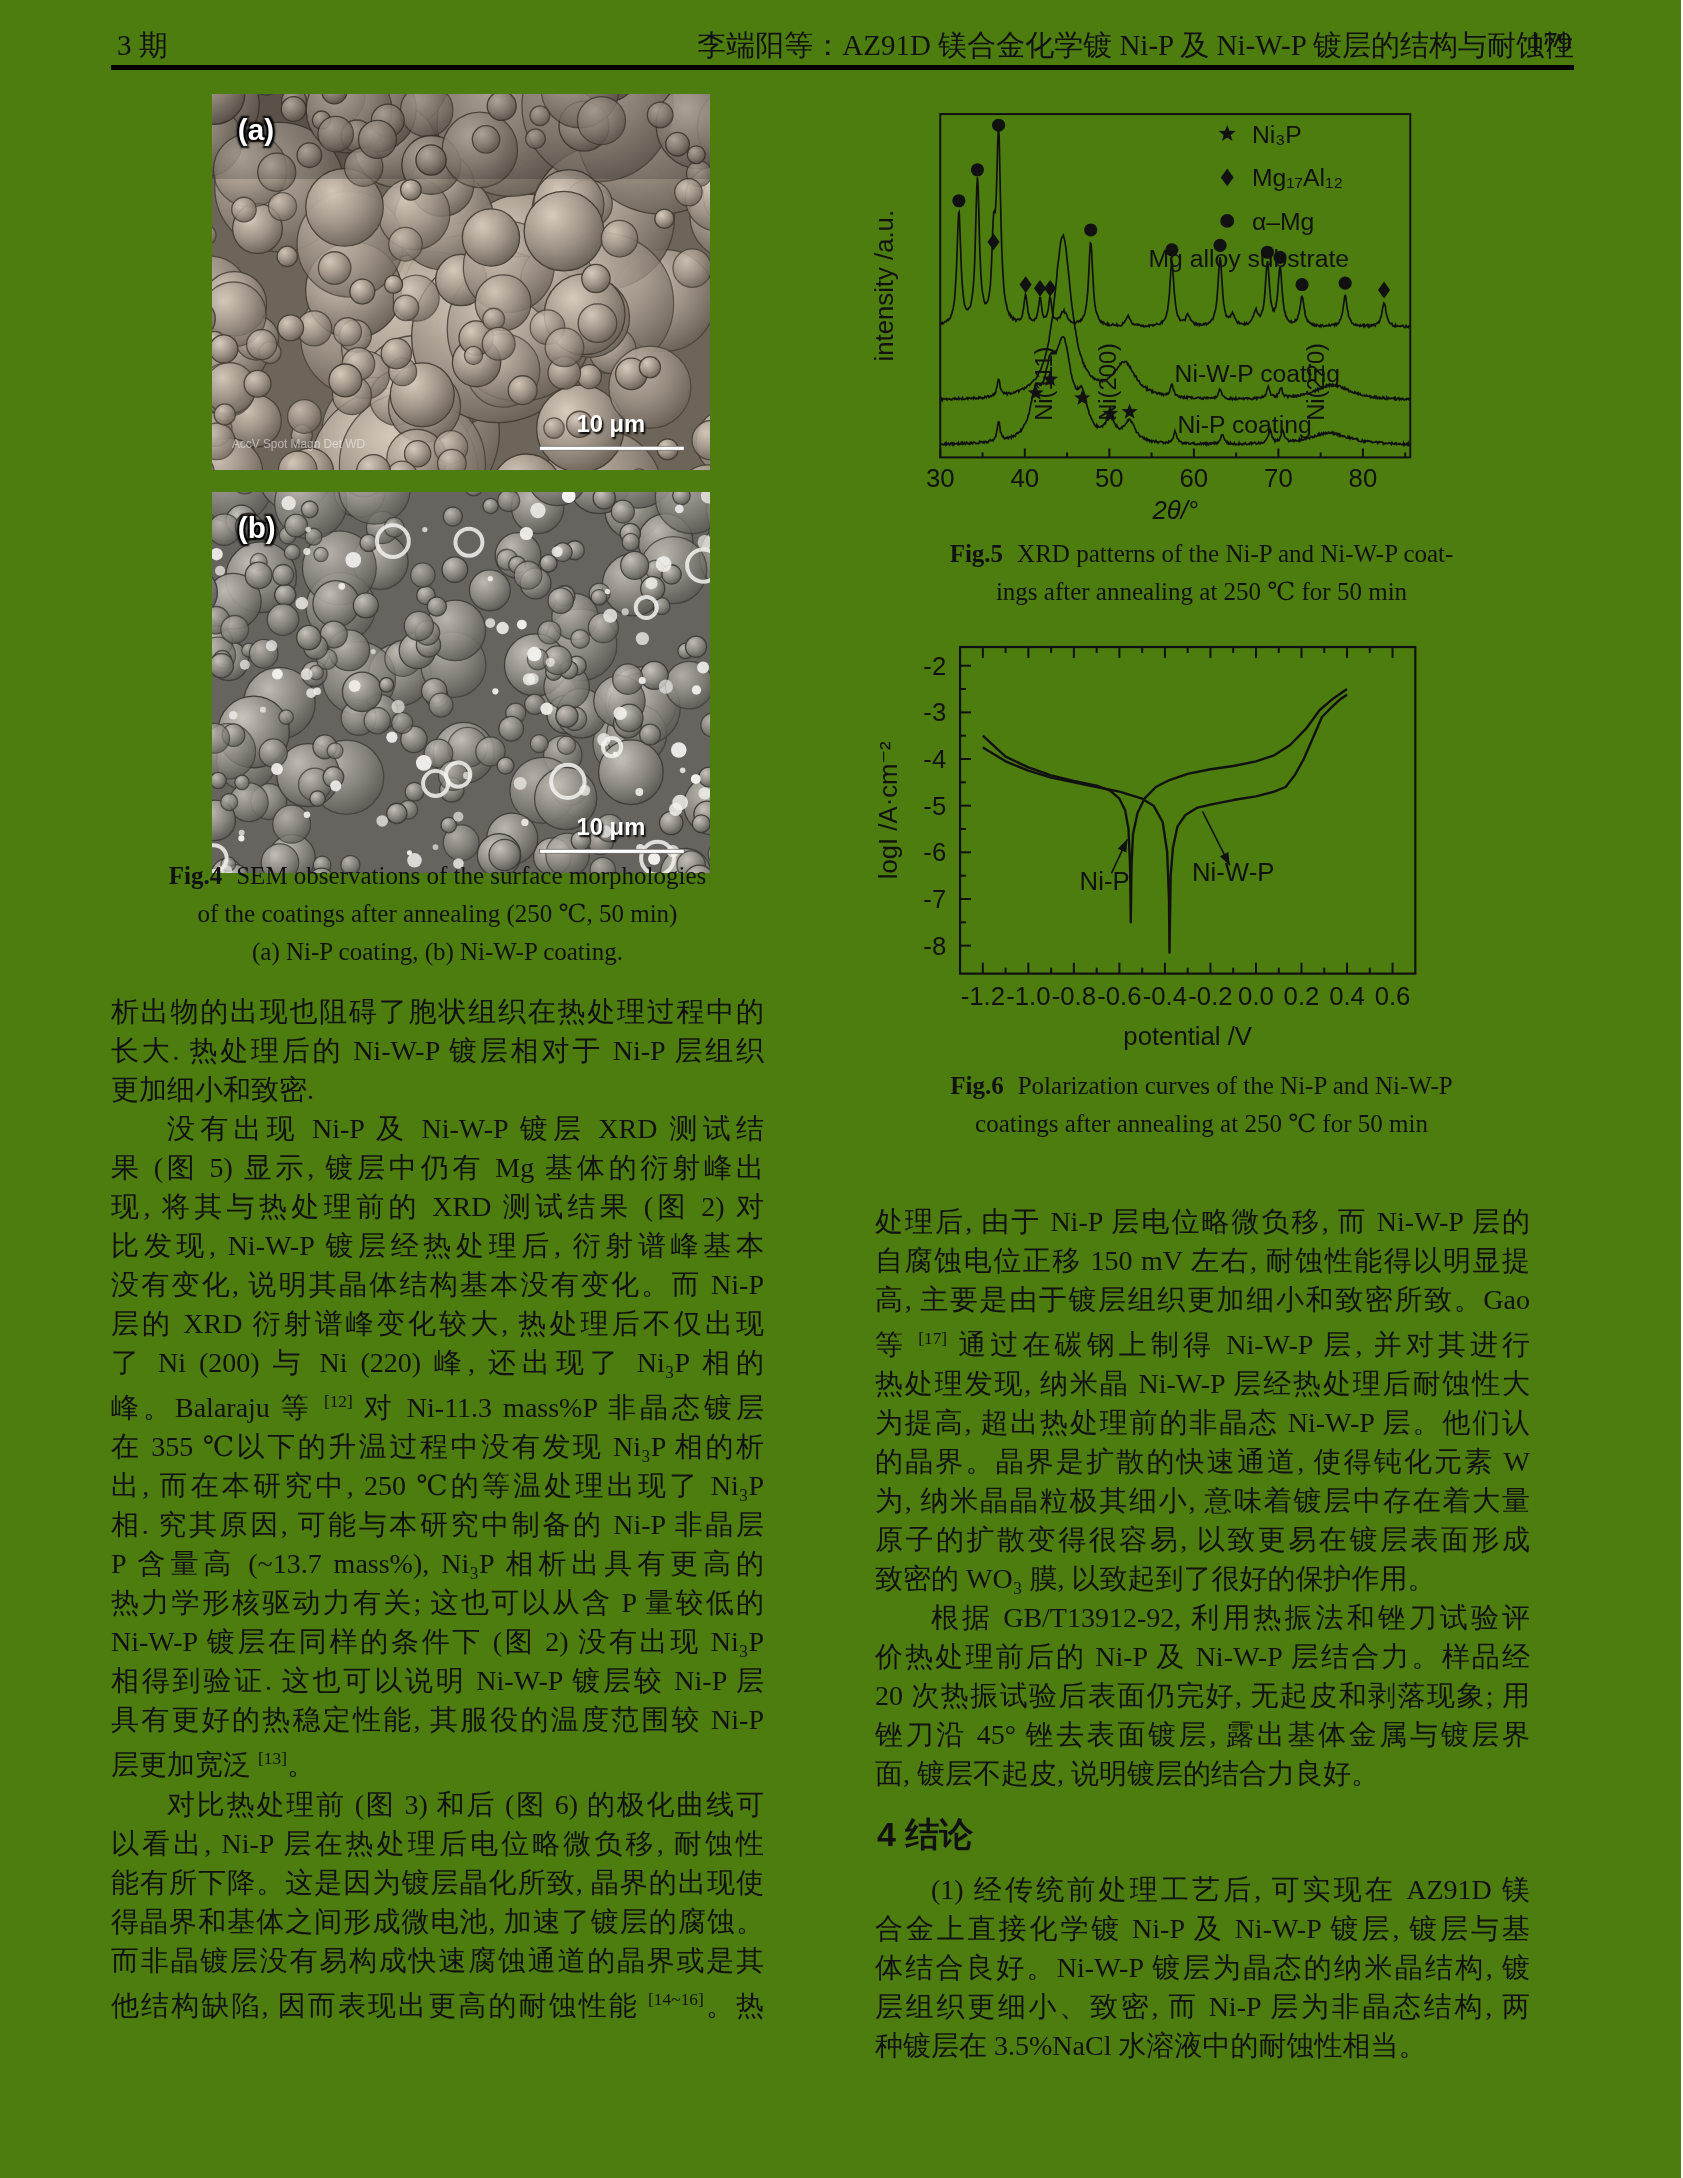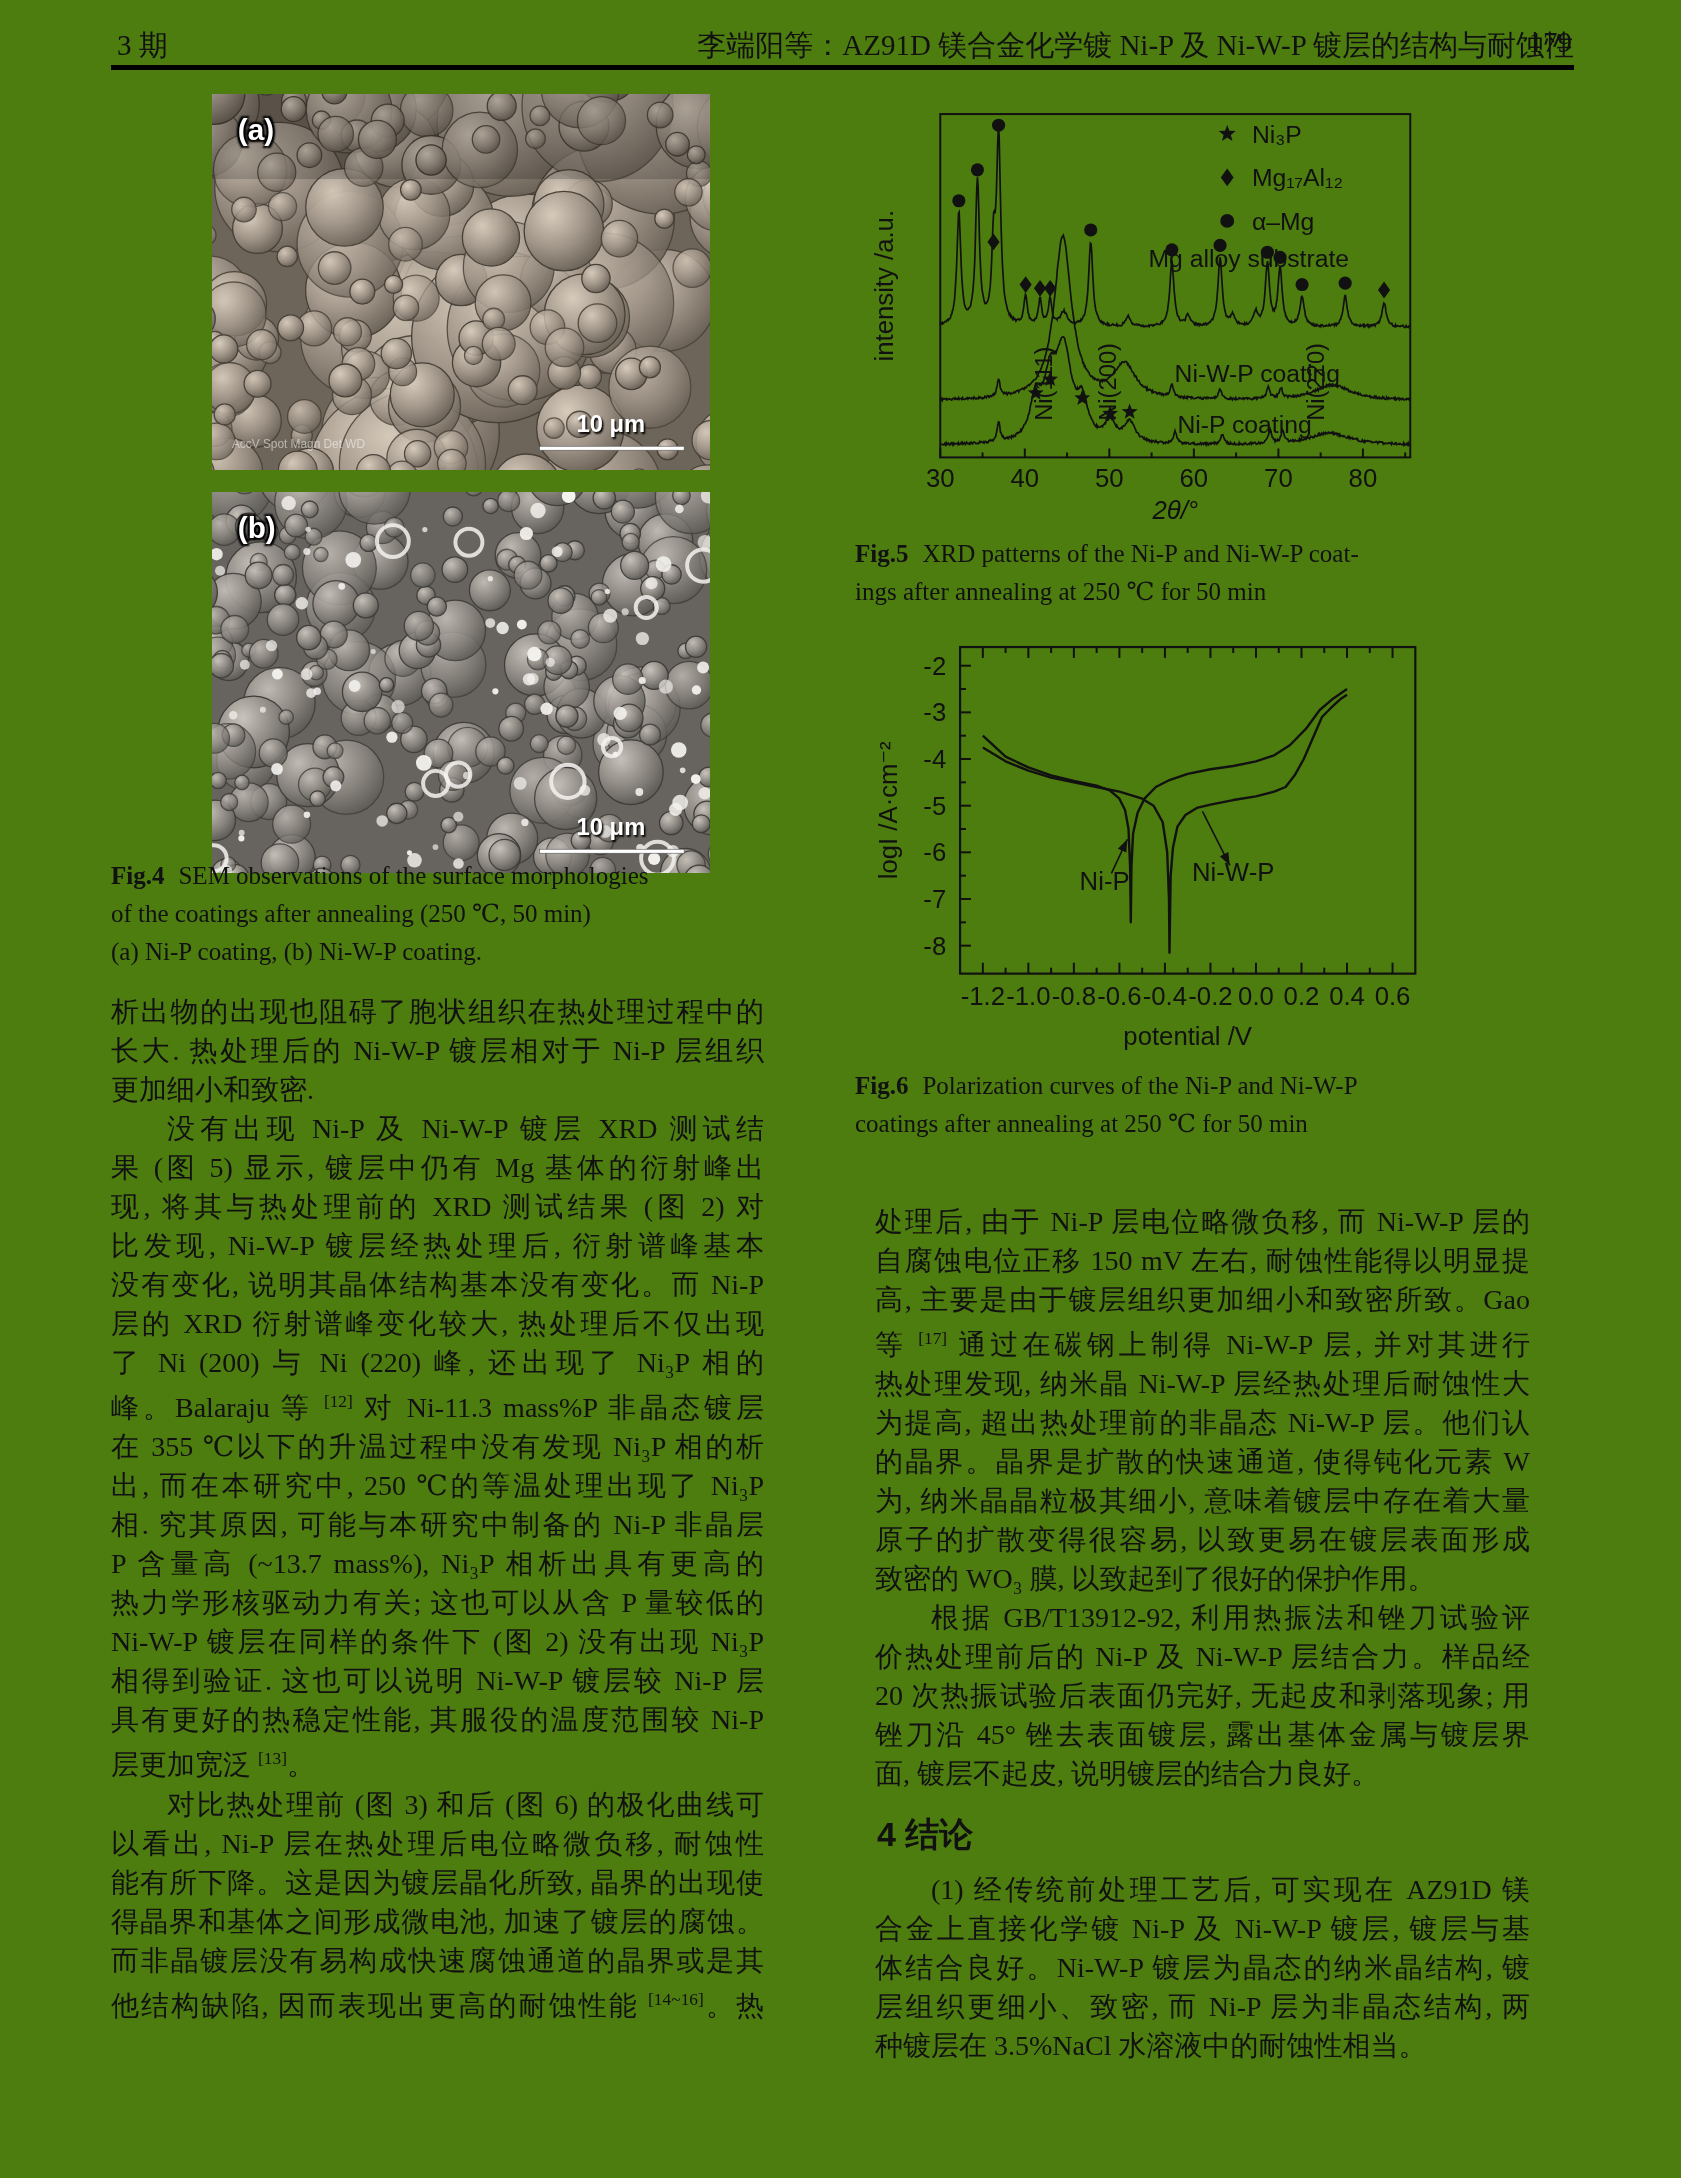--- a/index.html
+++ b/index.html
@@ -7,21 +7,21 @@
         font-family:"Liberation Serif","DejaVu Serif",serif;color:#111;}
   
   .hdr{position:absolute;left:111px;top:20px;width:1463px;height:46px;font-size:29px;}
   .hdr .issue{position:absolute;left:6px;top:6px;}
   .hdr .rtitle{position:absolute;left:0;right:0;top:6px;text-align:right;}
   .hdr .pnum{position:absolute;right:2px;top:6px;}
   .hdr-rule{position:absolute;left:111px;top:65px;width:1463px;height:5px;background:#000;}
   
   .figpanel{position:absolute;overflow:hidden;}
   
-  .caption{position:absolute;font-size:25px;line-height:38px;}
+  .caption{position:absolute;font-size:25px;line-height:38px;text-align:center;}
   .caption .figlab{font-weight:bold;margin-right:14px;}
   
   .col{position:absolute;font-size:28px;line-height:39px;}
   .col .line{width:100%;text-align:left;white-space:nowrap;}
   .col .line.j{white-space:normal;text-align:justify;text-align-last:justify;}
   .col .line.ind{text-indent:2em;}
   .col .hd{font-size:34px;font-weight:bold;padding:22px 0 16px 2px;
            font-family:"Liberation Sans","DejaVu Sans",sans-serif;}
   sup{font-size:0.62em;}
   svg text{font-family:"Liberation Sans","DejaVu Sans",sans-serif;}

